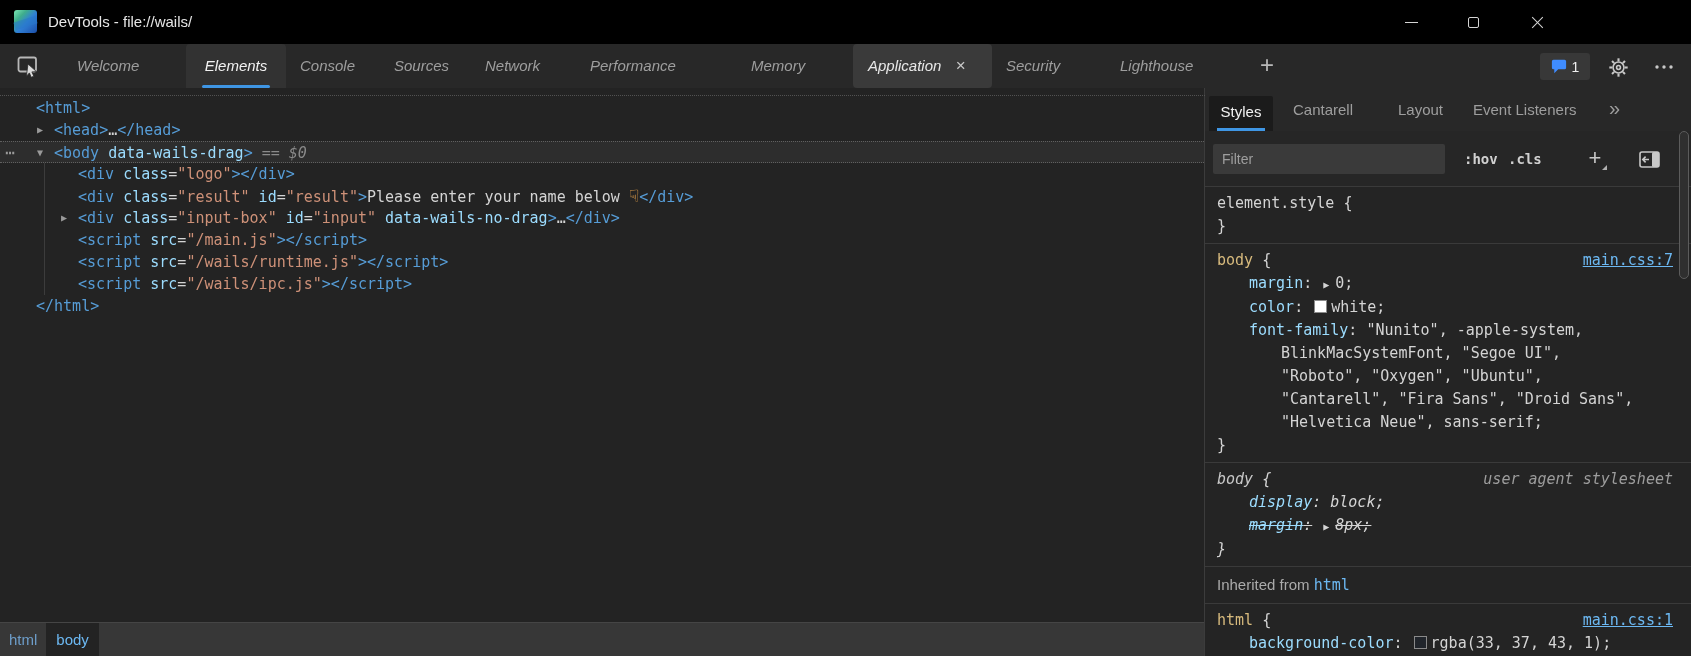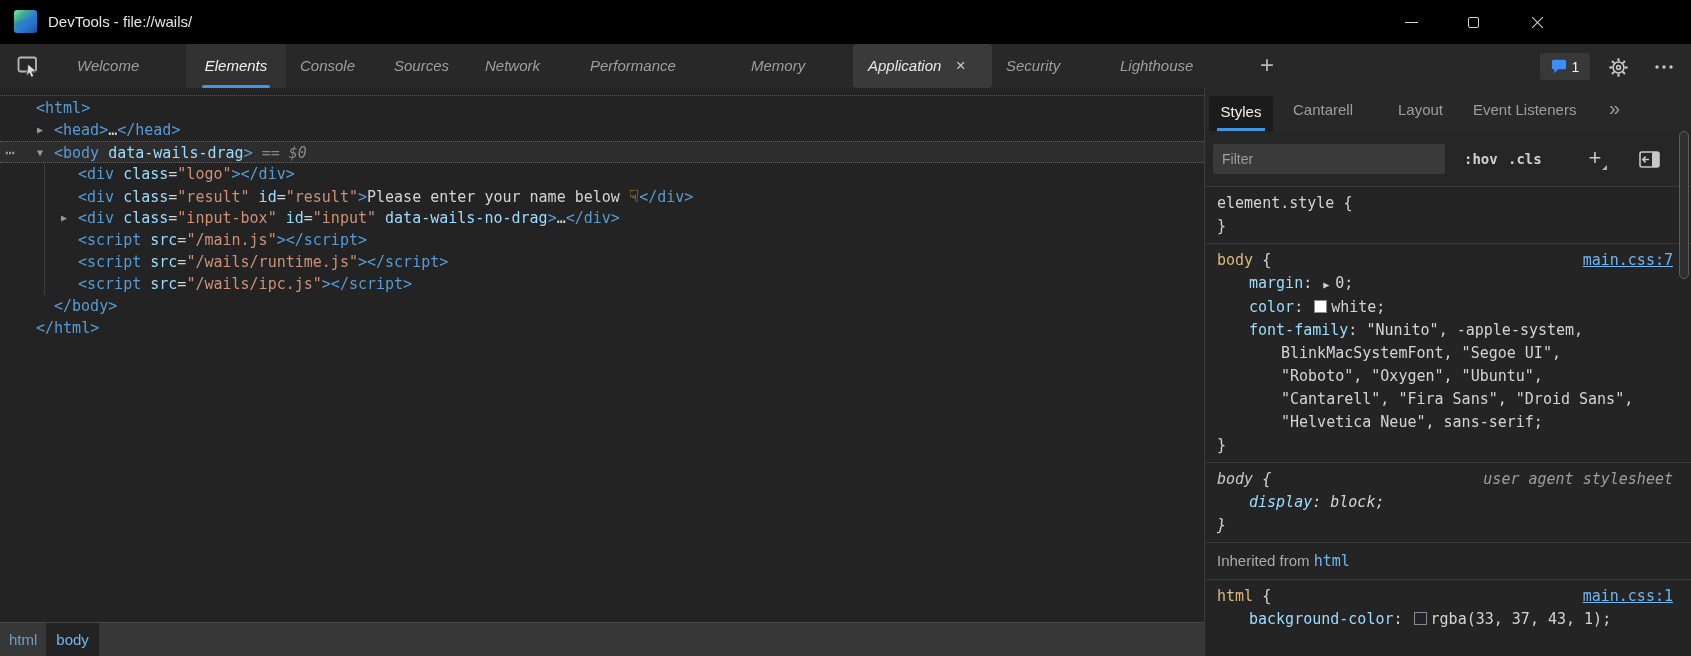--- a/index.html
+++ b/index.html
@@ -168,21 +168,20 @@
       <div class="tree">
           <div class="trow" style="padding-left: 36px;"><span class="tk-tag">&lt;html&gt;</span></div>
           <div class="trow" style="padding-left: 54px;"><span class="t-arrow" style="left: 37px;">▶</span><span class="tk-tag">&lt;head&gt;</span><span class="tk-txt">…</span><span class="tk-tag">&lt;/head&gt;</span></div>
           <div class="trow sel" style="padding-left: 54px;"><span class="t-gutter">⋯</span><span class="t-arrow" style="left: 37px;">▼</span><span class="tk-tag">&lt;body</span><span class="tk-attr"> data-wails-drag</span><span class="tk-tag">&gt;</span><span class="tk-meta"> == $0</span></div>
           <div class="trow" style="padding-left: 78px;"><span class="tk-tag">&lt;div</span><span class="tk-attr"> class</span><span class="tk-eq">=</span><span class="tk-val">"logo"</span><span class="tk-tag">&gt;&lt;/div&gt;</span></div>
           <div class="trow" style="padding-left: 78px;"><span class="tk-tag">&lt;div</span><span class="tk-attr"> class</span><span class="tk-eq">=</span><span class="tk-val">"result"</span><span class="tk-attr"> id</span><span class="tk-eq">=</span><span class="tk-val">"result"</span><span class="tk-tag">&gt;</span><span class="tk-txt">Please enter your name below </span><span class="tk-icon">☟</span><span class="tk-tag">&lt;/div&gt;</span></div>
           <div class="trow" style="padding-left: 78px;"><span class="t-arrow" style="left: 61px;">▶</span><span class="tk-tag">&lt;div</span><span class="tk-attr"> class</span><span class="tk-eq">=</span><span class="tk-val">"input-box"</span><span class="tk-attr"> id</span><span class="tk-eq">=</span><span class="tk-val">"input"</span><span class="tk-attr"> data-wails-no-drag</span><span class="tk-tag">&gt;</span><span class="tk-txt">…</span><span class="tk-tag">&lt;/div&gt;</span></div>
           <div class="trow" style="padding-left: 78px;"><span class="tk-tag">&lt;script</span><span class="tk-attr"> src</span><span class="tk-eq">=</span><span class="tk-val">"/main.js"</span><span class="tk-tag">&gt;&lt;/script&gt;</span></div>
           <div class="trow" style="padding-left: 78px;"><span class="tk-tag">&lt;script</span><span class="tk-attr"> src</span><span class="tk-eq">=</span><span class="tk-val">"/wails/runtime.js"</span><span class="tk-tag">&gt;&lt;/script&gt;</span></div>
           <div class="trow" style="padding-left: 78px;"><span class="tk-tag">&lt;script</span><span class="tk-attr"> src</span><span class="tk-eq">=</span><span class="tk-val">"/wails/ipc.js"</span><span class="tk-tag">&gt;&lt;/script&gt;</span></div>
-          <div class="trow" style="padding-left: 54px;"><span class="tk-tag">&lt;/body&gt;</span></div>
           <div class="trow" style="padding-left: 36px;"><span class="tk-tag">&lt;/html&gt;</span></div>
           <div class="guideline" style="top: 66px; height: 132px;"></div>
         </div>
       <div class="breadcrumb">
           <div class="crumb">html</div>
           <div class="crumb active">body</div>
         </div>
     </div>
 
     <div class="sidebar">
@@ -220,20 +219,21 @@
             <div class="sline contl">BlinkMacSystemFont, "Segoe UI",</div>
             <div class="sline contl">"Roboto", "Oxygen", "Ubuntu",</div>
             <div class="sline contl">"Cantarell", "Fira Sans", "Droid Sans",</div>
             <div class="sline contl">"Helvetica Neue", sans-serif;</div>
             <div class="sline">}</div>
           </div>
           <div class="sec">
             <div class="sline ua-line"><span class="sel-ua">body</span> {</div>
             <span class="src-note">user agent stylesheet</span>
             <div class="sline decl ua-line"><span class="prop">display</span><span class="">:</span> <span class="">block;</span></div>
+            <div class="sline decl ua-line"><span class="prop struck">margin</span><span class="struck">:</span> <span class="exp">▶</span><span class="struck">8px;</span></div>
             <div class="sline ua-line">}</div>
           </div>
           <div class="sec inh"><span>Inherited from </span><span class="inh-link">html</span></div>
           <div class="sec">
             <div class="sline"><span class="sel-tan">html</span> {</div>
             <span class="css-link">main.css:1</span>
             <div class="sline decl"><span class="prop">background-color</span><span class="">:</span> <span class="swatch" style="background: rgb(33, 37, 43);"></span><span class="">rgba(33, 37, 43, 1);</span></div>
             <div class="sline decl"> <span class=""></span></div>
           </div>
         </div>

